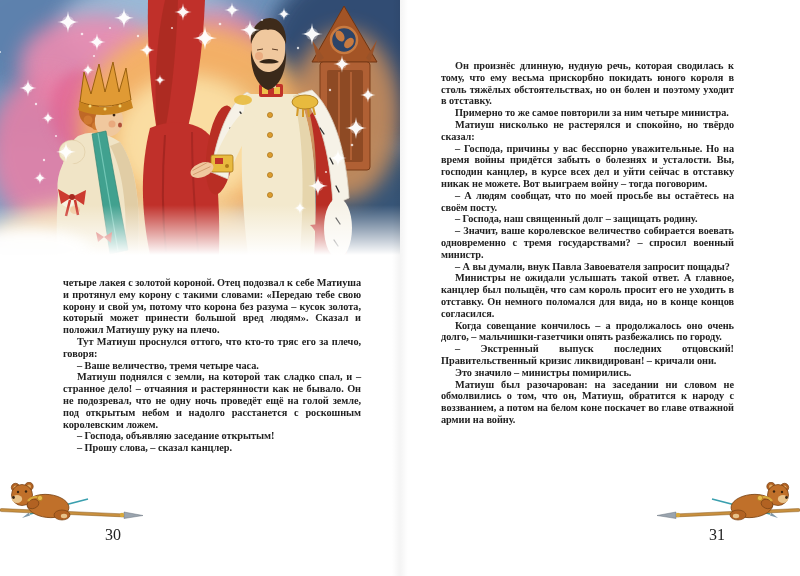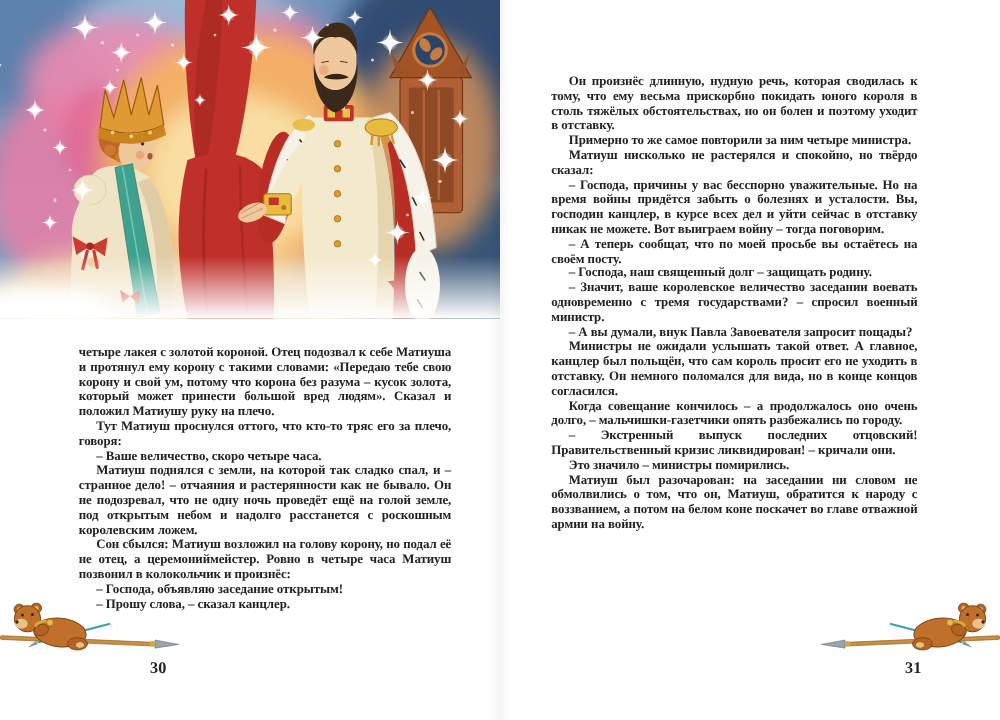--- a/index.html
+++ b/index.html
@@ -15,22 +15,22 @@
     line-height:11.8px;
     font-weight:bold;
     color:#222222;
     letter-spacing:-0.05px;
   }
   #left-text{left:63px;top:277px;width:298px;}
   #right-text{left:441px;top:60px;width:293px;}
   .page-text p{margin:0;padding:0;}
   .page-text p.ind{text-indent:14px;}
   .page-num{
-    position:absolute;top:526px;width:40px;text-align:right;
-    font-size:13px;font-weight:bold;color:#222222;
+    position:absolute;top:526px;width:40px;text-align:center;
+    font-size:16px;font-weight:normal;color:#222222;
   }
   #pn-left{left:93px;}
   #pn-right{left:697px;}
   #illustration{position:absolute;left:0;top:0;width:400px;height:255px;}
   .bear-deco{position:absolute;top:482px;width:150px;height:45px;}
   #bear-left{left:0;}
   #bear-right{left:650px;transform:scaleX(-1);}
   #gutter{
     position:absolute;left:392px;top:0;width:16px;height:576px;
     background:linear-gradient(90deg,rgba(0,0,0,0),rgba(0,0,0,0.045),rgba(0,0,0,0));
@@ -242,36 +242,35 @@
     </g>
   </g>
 
   <rect x="0" y="205" width="400" height="50" fill="url(#fadeB)"></rect>
   <ellipse cx="30" cy="250" rx="60" ry="20" fill="#ffffff" opacity="0.9" filter="url(#b6)"></ellipse>
 </svg>
 
 <div id="left-text" class="page-text">
     <p class="">четыре лакея с золотой короной. Отец подозвал к себе Матиуша и протянул ему корону с такими словами: «Передаю тебе свою корону и свой ум, потому что корона без разума – кусок золота, который может принести большой вред людям». Сказал и положил Матиушу руку на плечо.</p>
     <p class="ind">Тут Матиуш проснулся оттого, что кто-то тряс его за плечо, говоря:</p>
-    <p class="ind">– Ваше величество, скоро четыре часа.</p>
+    <p class="ind">– Ваше величество, тремя четыре часа.</p>
     <p class="ind">Матиуш поднялся с земли, на которой так сладко спал, и – странное дело! – отчаяния и растерянности как не бывало. Он не подозревал, что не одну ночь проведёт ещё на голой земле, под открытым небом и надолго расстанется с роскошным королевским ложем.</p>
-    <p class="ind">Сон сбылся: Матиуш возложил на голову корону, но подал её не отец, а церемониймейстер. Ровно в четыре часа Матиуш позвонил в колокольчик и произнёс:</p>
     <p class="ind">– Господа, объявляю заседание открытым!</p>
     <p class="ind">– Прошу слова, – сказал канцлер.</p>
   </div>
 <div id="pn-left" class="page-num">30</div>
 
 <div id="right-text" class="page-text">
     <p class="ind">Он произнёс длинную, нудную речь, которая сводилась к тому, что ему весьма прискорбно покидать юного короля в столь тяжёлых обстоятельствах, но он болен и поэтому уходит в отставку.</p>
     <p class="ind">Примерно то же самое повторили за ним четыре министра.</p>
     <p class="ind">Матиуш нисколько не растерялся и спокойно, но твёрдо сказал:</p>
     <p class="ind">– Господа, причины у вас бесспорно уважительные. Но на время войны придётся забыть о болезнях и усталости. Вы, господин канцлер, в курсе всех дел и уйти сейчас в отставку никак не можете. Вот выиграем войну – тогда поговорим.</p>
-    <p class="ind">– А теперь сообщат, что по моей просьбе вы остаётесь на своём посту.</p>
+    <p class="ind">– А людям сообщат, что по моей просьбе вы остаётесь на своём посту.</p>
     <p class="ind">– Господа, наш священный долг – защищать родину.</p>
-    <p class="ind">– Значит, ваше королевское величество заседании воевать одновременно с тремя государствами? – спросил военный министр.</p>
+    <p class="ind">– Значит, ваше королевское величество собирается воевать одновременно с тремя государствами? – спросил военный министр.</p>
     <p class="ind">– А вы думали, внук Павла Завоевателя запросит пощады?</p>
     <p class="ind">Министры не ожидали услышать такой ответ. А главное, канцлер был польщён, что сам король просит его не уходить в отставку. Он немного поломался для вида, но в конце концов согласился.</p>
     <p class="ind">Когда совещание кончилось – а продолжалось оно очень долго, – мальчишки-газетчики опять разбежались по городу.</p>
     <p class="ind">– Экстренный выпуск последних отцовский! Правительственный кризис ликвидирован! – кричали они.</p>
     <p class="ind">Это значило – министры помирились.</p>
     <p class="ind">Матиуш был разочарован: на заседании ни словом не обмолвились о том, что он, Матиуш, обратится к народу с воззванием, а потом на белом коне поскачет во главе отважной армии на войну.</p>
   </div>
 <div id="pn-right" class="page-num">31</div>
 
 <svg id="bear-left" class="bear-deco" viewBox="0 0 150 45" role="img" aria-label="плюшевый мишка, лежащий на копье">

